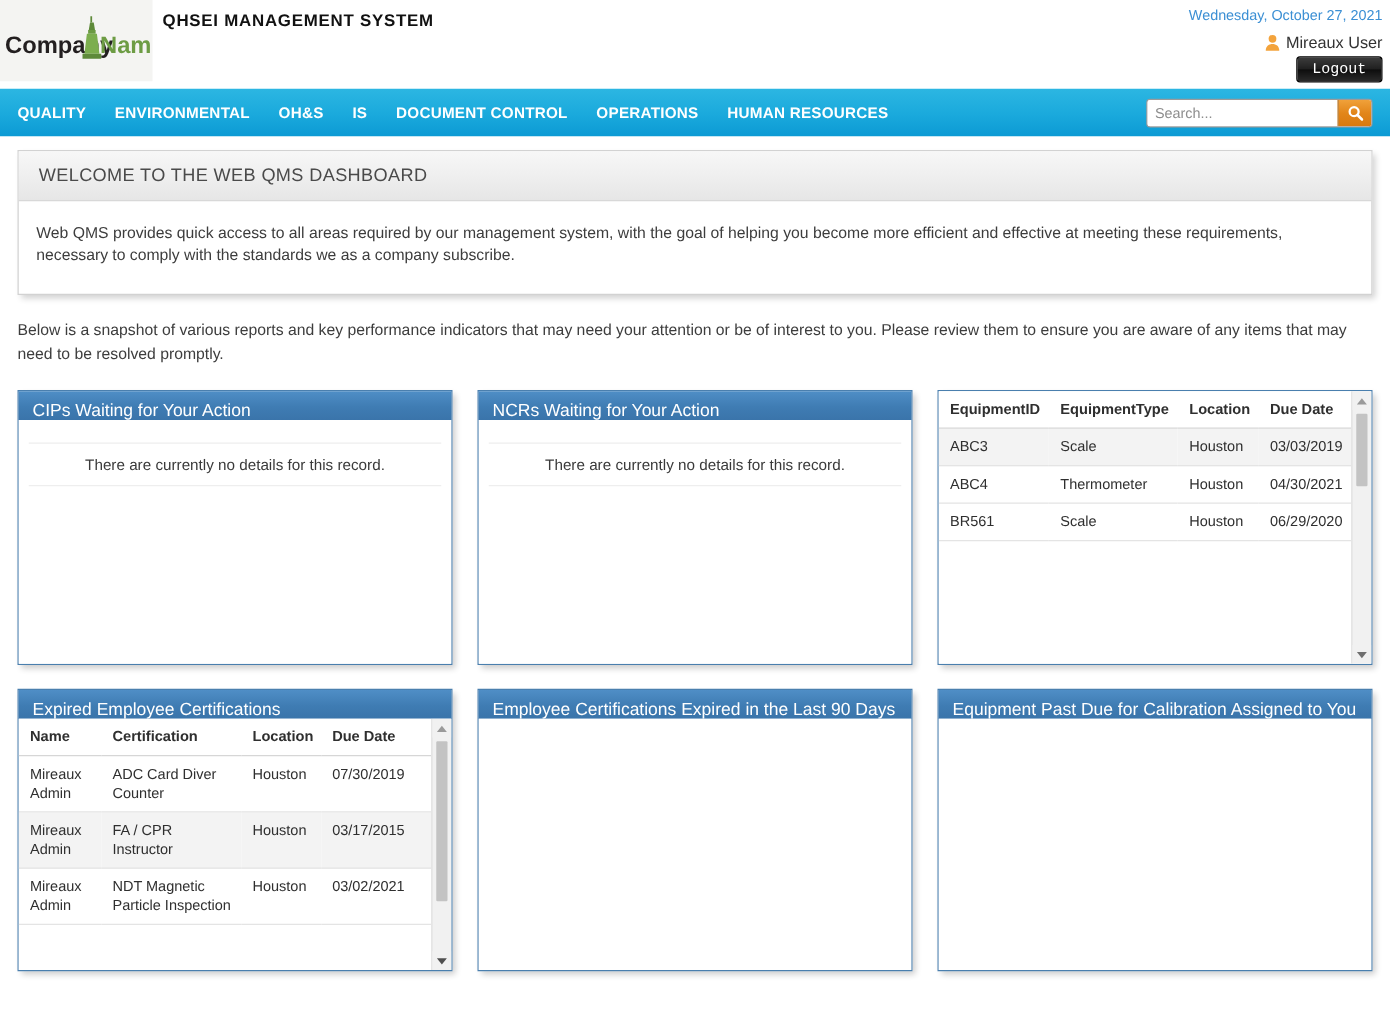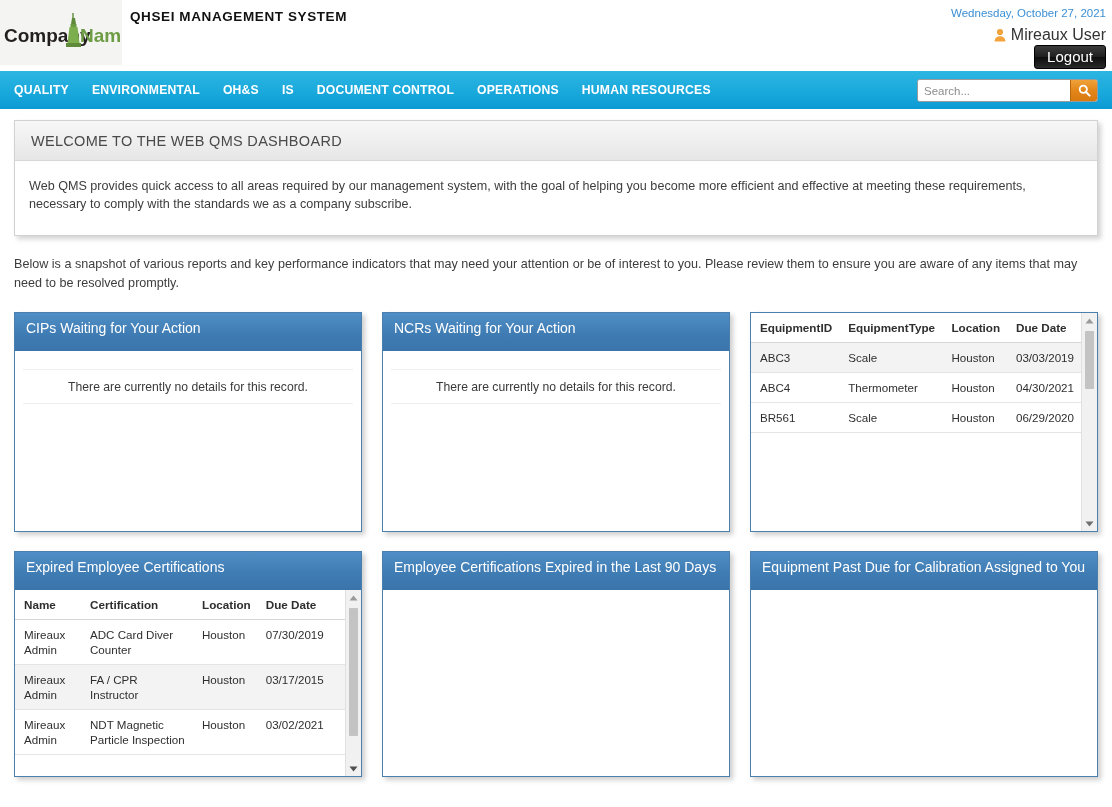--- a/index.html
+++ b/index.html
@@ -39,35 +39,35 @@
   .dateline {
     position: absolute;
     right: 6px; top: 7px;
     font-size: 11.5px;
     color: #3b8fd4;
     white-space: nowrap;
   }
   .userline {
     position: absolute;
     right: 6px; top: 26px;
-    font-size: 16px;
+    font-size: 13px;
     color: #333333;
     display: flex; align-items: center; gap: 4px;
     white-space: nowrap;
   }
   .user-icon { display:block; }
   .logout-btn {
     position: absolute;
     right: 6px; top: 45px;
     background: linear-gradient(to bottom,#3c3c3c 0%, #1f1f1f 50%, #0d0d0d 51%, #2a2a2a 100%);
     color: #ffffff;
     border: 1px solid #000000;
     border-radius: 3px;
-    font-size: 15px;
-    font-family: Liberation Sans, sans-serif;
+    font-size: 12px;
+    font-family: Liberation Mono, monospace;
     padding: 2px 12px 3px;
     cursor: pointer;
   }
 
   
   .navbar {
     position: relative;
     height: 38px;
     background: linear-gradient(to bottom, #2cb6e2 0%, #1aa9dc 55%, #0c9ad4 100%);
     display: flex;
@@ -160,21 +160,21 @@
     box-shadow: 3px 3px 5px rgba(0,0,0,0.20);
     display: flex;
     flex-direction: column;
   }
   .card.r1 { height: 220px; }
   .card.r2 { height: 226px; }
   .card-head {
     background: linear-gradient(to bottom,#4f8ec6 0%, #3f7cb3 55%, #3a74aa 100%);
     color: #ffffff;
     font-size: 14px;
-    padding: 7px 11px 15px;
+    padding: 7px 11px 0;
     white-space: nowrap;
     overflow: hidden;
   }
   .card-body {
     flex: 1;
     position: relative;
     overflow: hidden;
     background: #ffffff;
   }
 

